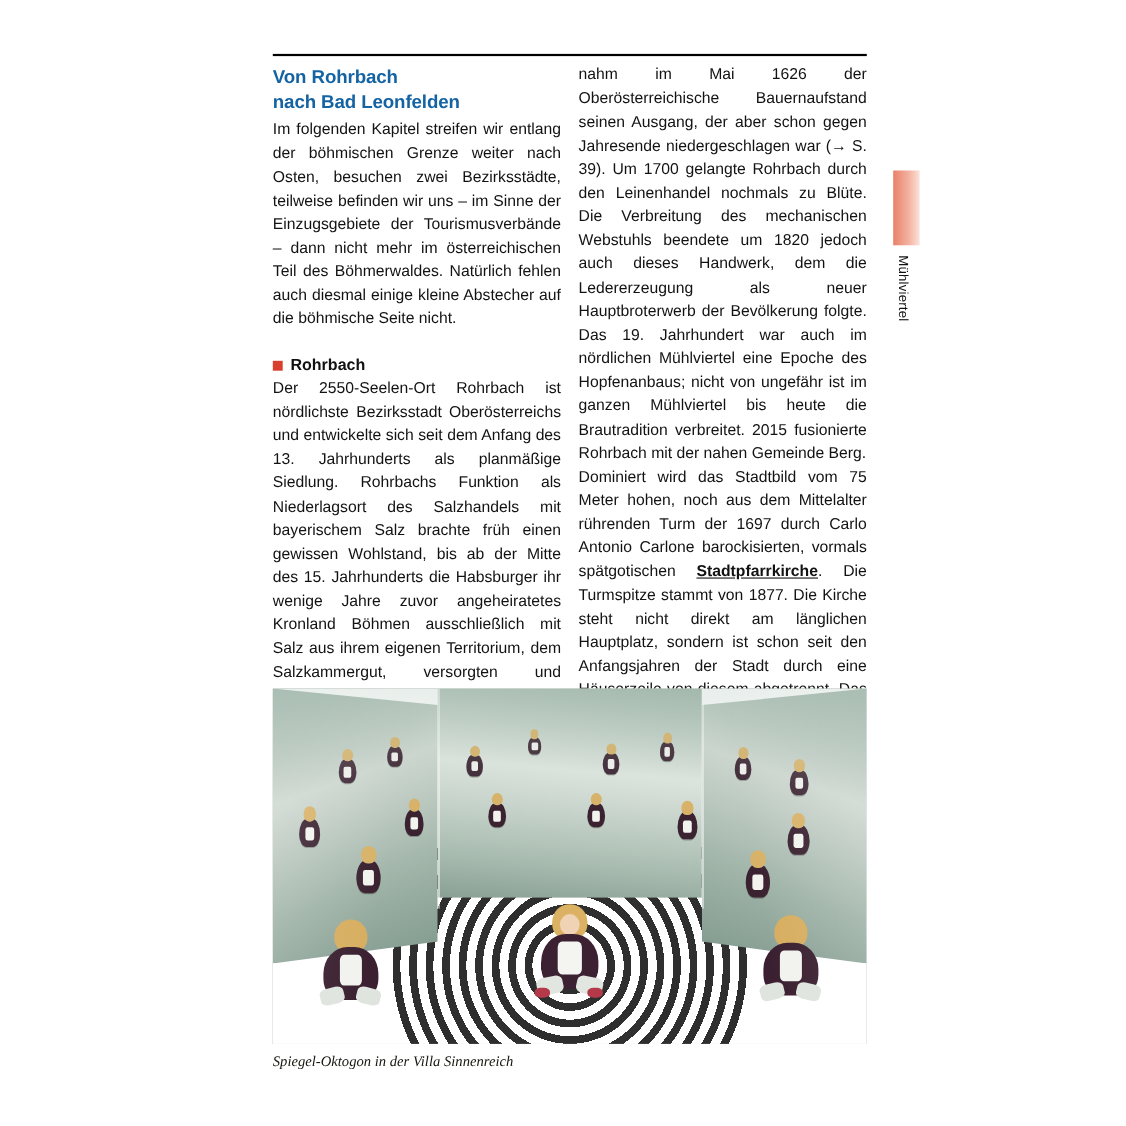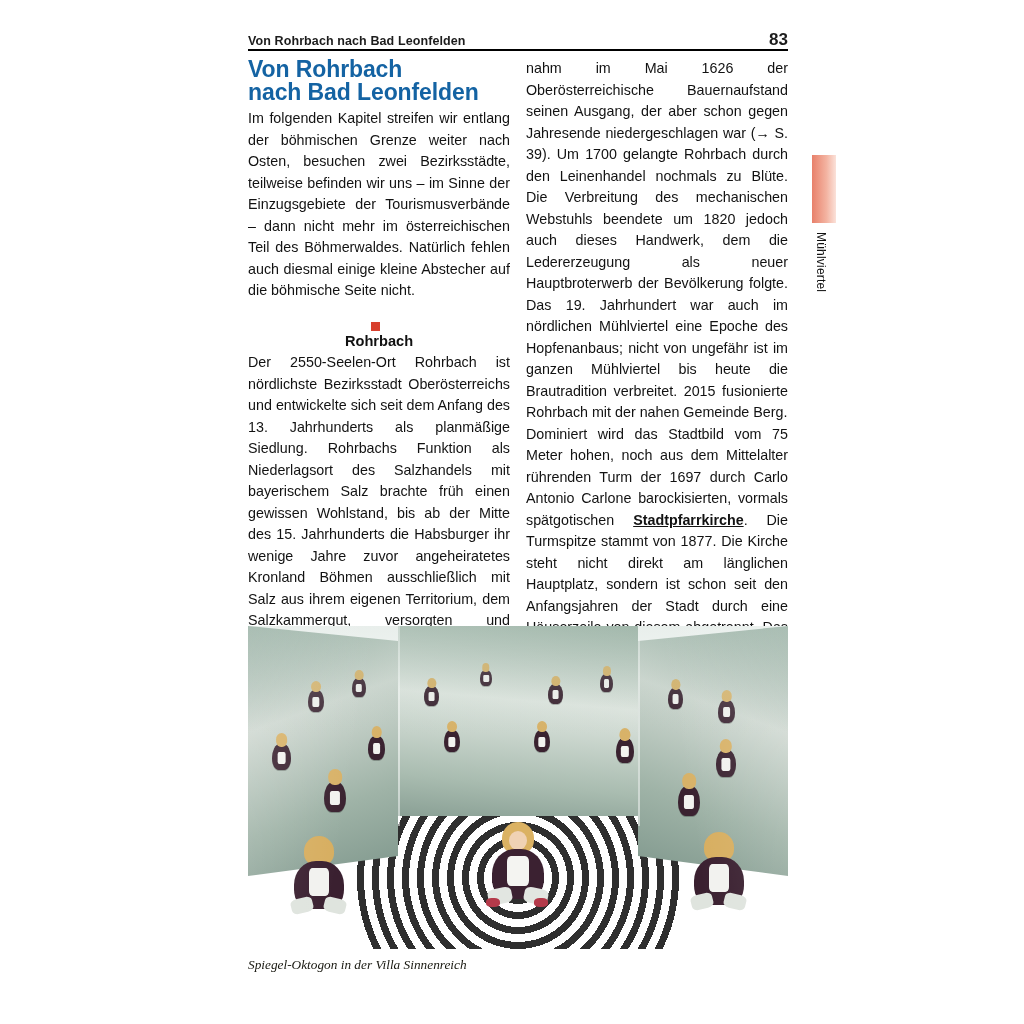--- a/index.html
+++ b/index.html
@@ -83,42 +83,41 @@
     color: #121212;
     text-align: justify;
     text-justify: inter-word;
     hyphens: manual;
   }
   .col-left { left: 248px; }
   .col-right { left: 526px; }
 
   h1.chapter-title {
     margin: 0 0 4px 0;
-    font-size: 23px;
+    font-size: 17px;
     line-height: 23px;
     font-weight: bold;
     color: #1463a3;
     text-align: left;
     letter-spacing: -0.1px;
   }
   p.body {
     margin: 0;
     text-align: justify;
   }
   p.body + p.body { margin-top: 0; }
 
   .subhead {
     margin: 20px 0 0 0;
     font-size: 14.6px;
     font-weight: bold;
     color: #111111;
     display: flex;
     align-items: center;
     text-align: left;
-    flex-direction: column;
   }
   .subhead .bullet {
     display: inline-block;
     width: 9px;
     height: 9px;
     background: #d8402e;
     margin-right: 7px;
     flex: 0 0 auto;
   }
   .subhead-text { text-align: left; }
@@ -300,24 +299,20 @@
       linear-gradient(260deg, rgba(255,255,255,0.16) 0%, rgba(255,255,255,0) 22%),
       linear-gradient(to bottom, rgba(180,200,190,0.30) 0%, rgba(255,255,255,0) 34%);
     pointer-events: none;
   }
 </style>
 </head>
 <body>
 
 <div class="page">
 
-  <div class="runhead">
-    <span class="runhead-title">Von Rohrbach nach Bad Leonfelden</span>
-    <span class="runhead-page">83</span>
-  </div>
   <div class="runhead-rule"></div>
 
   <div class="side-tab-marker"></div>
   <div class="side-tab-label">Mühlviertel</div>
 
   <div class="col col-left">
     <h1 class="chapter-title">
       <span>Von Rohrbach</span><br>
       <span>nach Bad Leonfelden</span>
     </h1>

